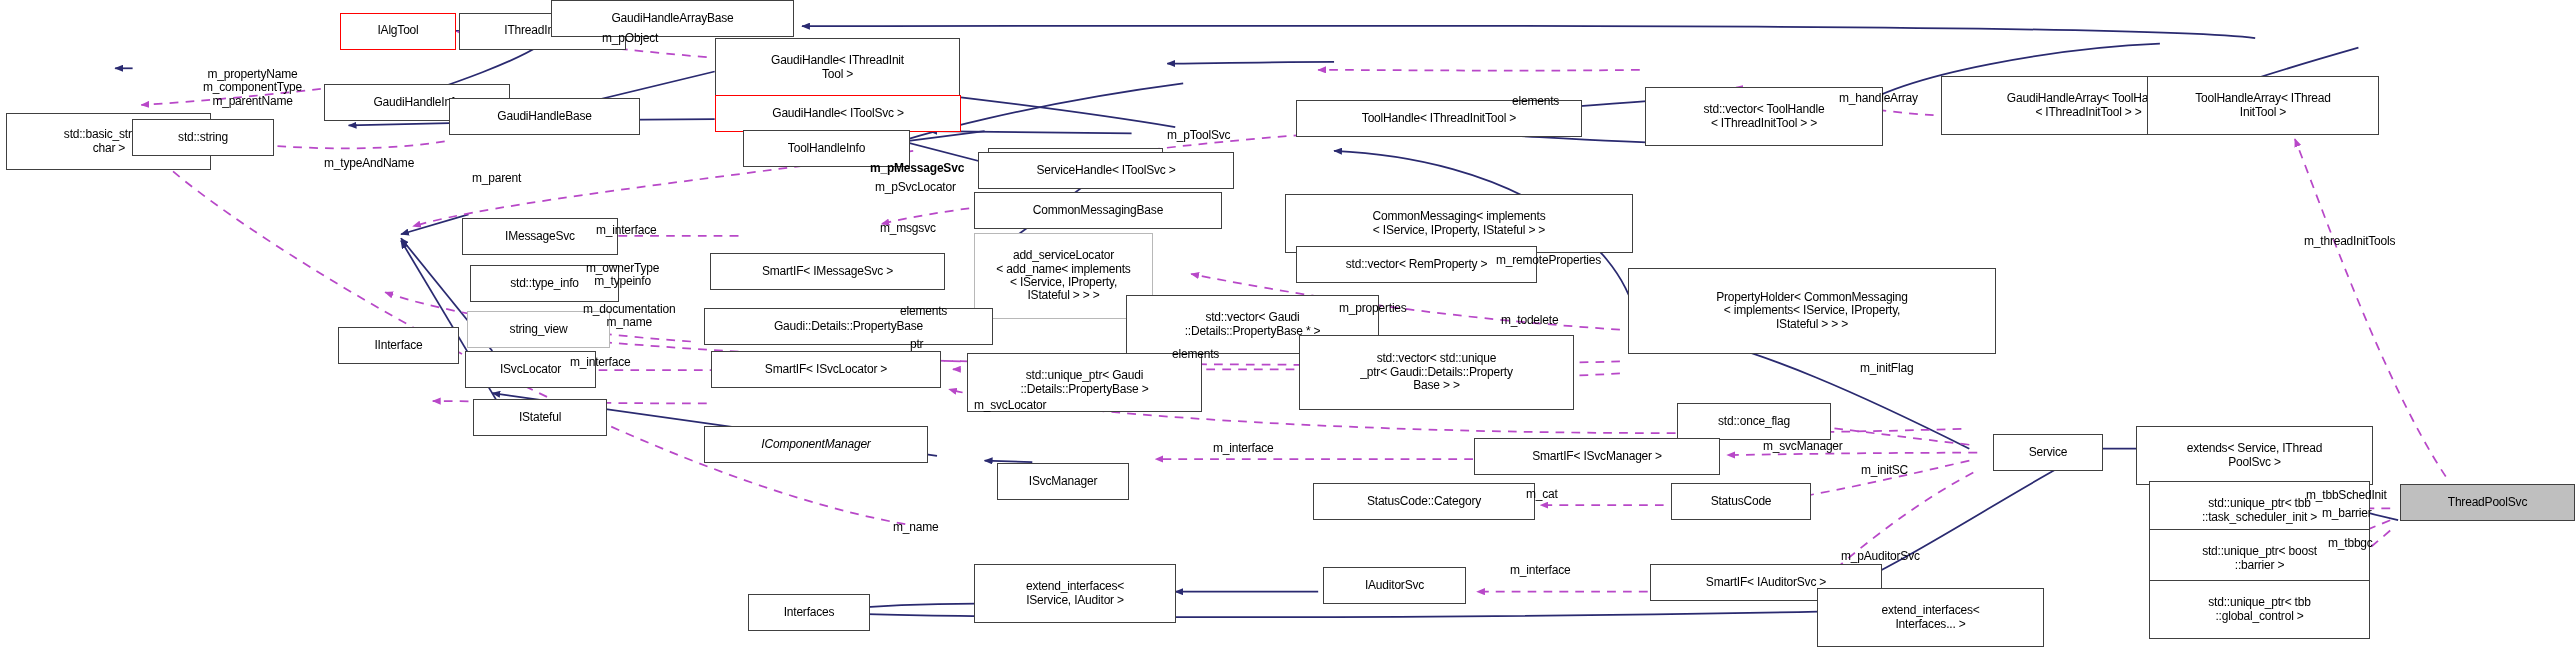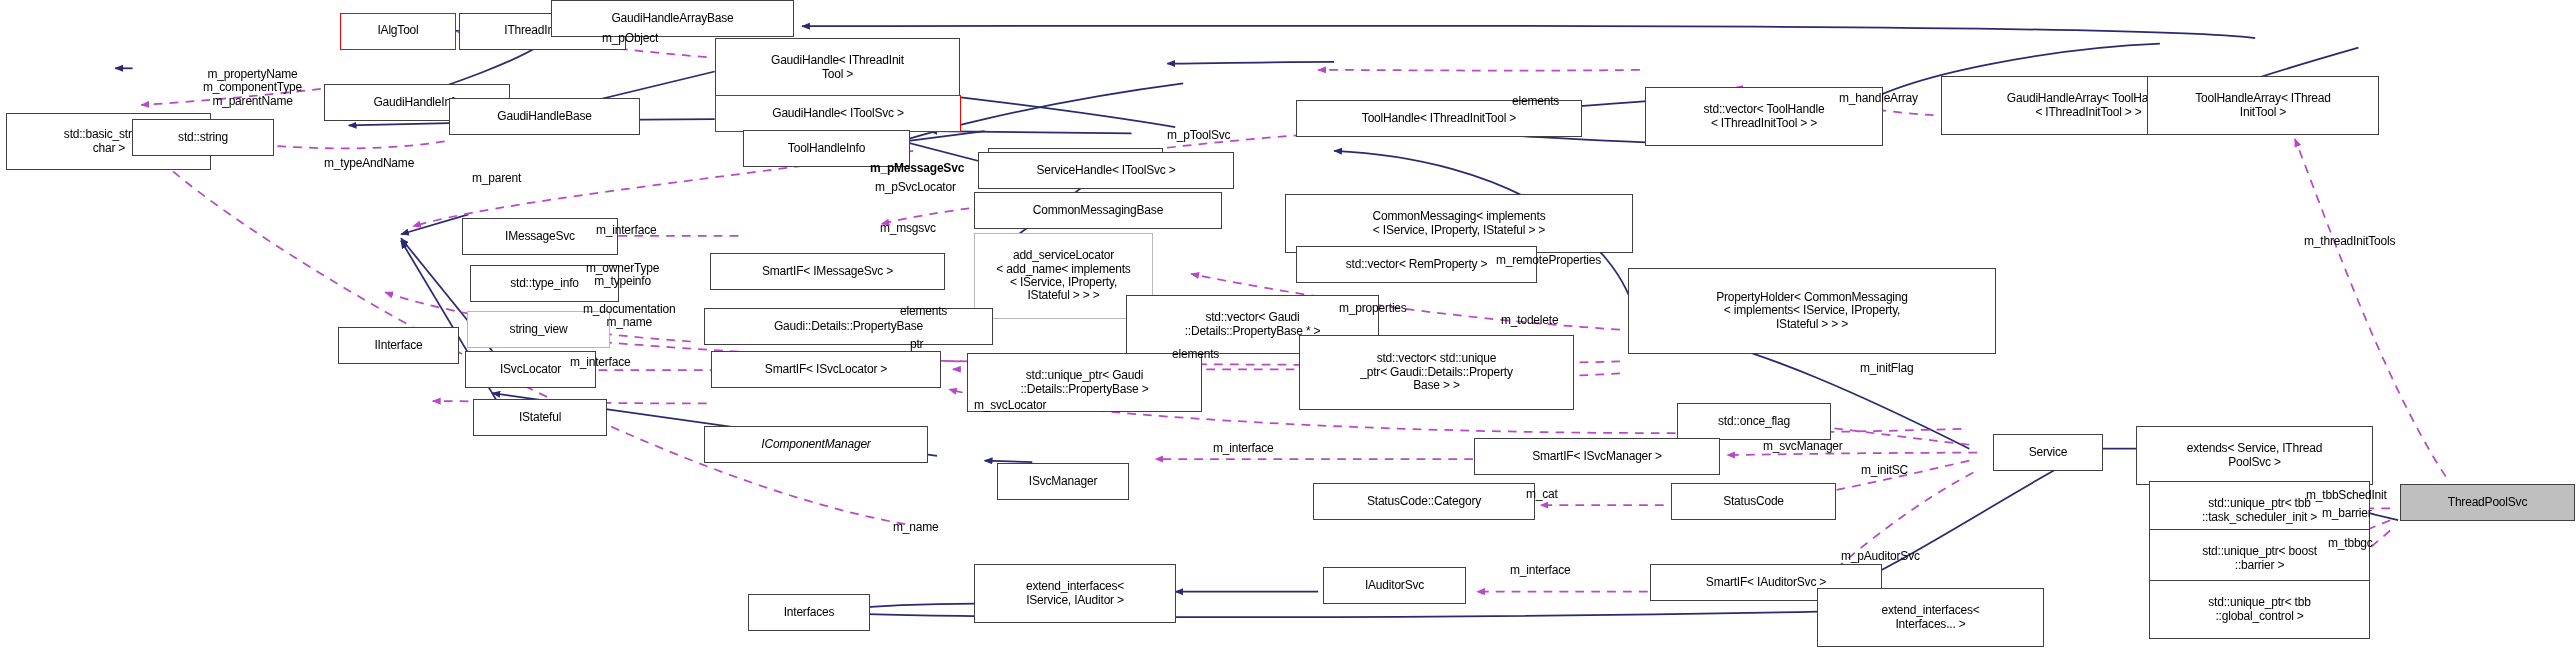--- a/index.html
+++ b/index.html
@@ -257,21 +257,21 @@
 Base &gt; &gt;</div>
       <div class="node" style="left: 1677px; top: 403px; width: 154px; height: 37px;">std::once_flag</div>
       <div class="node" style="left: 473px; top: 399px; width: 134px; height: 37px;">IStateful</div>
       <div class="node" style="left: 704px; top: 426px; width: 224px; height: 37px; font-style: italic;">IComponentManager</div>
       <div class="node" style="left: 997px; top: 438px; width: 132px; height: 37px; margin-top: 25px;">ISvcManager</div>
       <div class="node" style="left: 1474px; top: 438px; width: 246px; height: 37px;">SmartIF&lt; ISvcManager &gt;</div>
       <div class="node" style="left: 1993px; top: 434px; width: 110px; height: 37px;">Service</div>
       <div class="node" style="left: 2136px; top: 426px; width: 237px; height: 59px;">extends&lt; Service, IThread
 PoolSvc &gt;</div>
       <div class="node" style="left: 1313px; top: 483px; width: 222px; height: 37px;">StatusCode::Category</div>
-      <div class="node" style="left: 1671px; top: 483px; width: 165px; height: 37px;">StatusCode</div>
+      <div class="node" style="left: 1671px; top: 483px; width: 140px; height: 37px;">StatusCode</div>
       <div class="node" style="left: 2149px; top: 481px; width: 221px; height: 59px;">std::unique_ptr&lt; tbb
 ::task_scheduler_init &gt;</div>
       <div class="node current" style="left: 2400px; top: 484px; width: 175px; height: 37px;">ThreadPoolSvc</div>
       <div class="node" style="left: 2149px; top: 529px; width: 221px; height: 59px;">std::unique_ptr&lt; boost
 ::barrier &gt;</div>
       <div class="node" style="left: 2149px; top: 580px; width: 221px; height: 59px;">std::unique_ptr&lt; tbb
 ::global_control &gt;</div>
       <div class="node" style="left: 974px; top: 564px; width: 202px; height: 59px;">extend_interfaces&lt;
 IService, IAuditor &gt;</div>
       <div class="node" style="left: 1323px; top: 567px; width: 143px; height: 37px;">IAuditorSvc</div>

